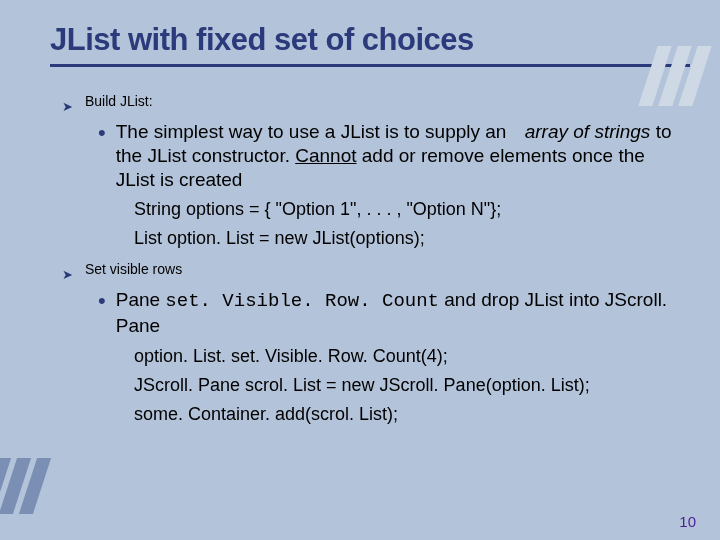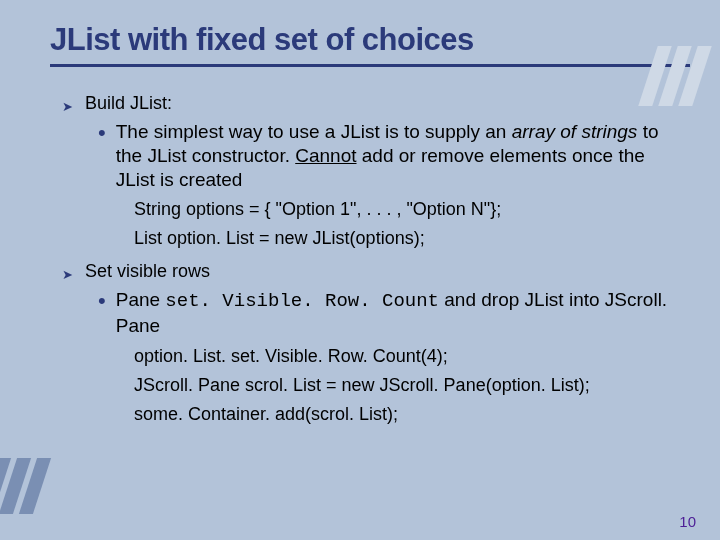--- a/index.html
+++ b/index.html
@@ -69,21 +69,21 @@
     align-items: flex-start;
     margin-bottom: 6px;
   }
   .arrow-bullet {
     color: #2b3a7a;
     font-size: 13px;
     margin-right: 12px;
     margin-top: 6px;
   }
   .l1-text {
-    font-size: 18px;
+    font-size: 14px;
     text-align: center;
   }
   .l2 {
     display: flex;
     align-items: flex-start;
     margin-left: 36px;
     margin-top: 4px;
     margin-bottom: 6px;
   }
   .dot-bullet {
@@ -96,21 +96,21 @@
   .l2-text {
     font-size: 19px;
     line-height: 1.25;
   }
   .l3 {
     margin-left: 72px;
     font-size: 18px;
     margin-top: 8px;
     margin-bottom: 2px;
   }
-  .italic { font-style: italic; }
+  .italic { font-style: italic; margin-left: 13px; }
   .underline { text-decoration: underline; }
   .mono { font-family: "Courier New", monospace; }
   .page-number {
     position: absolute;
     bottom: 10px;
     right: 24px;
     font-size: 15px;
     color: #4c1d95;
     font-family: Verdana, Arial, sans-serif;
   }

